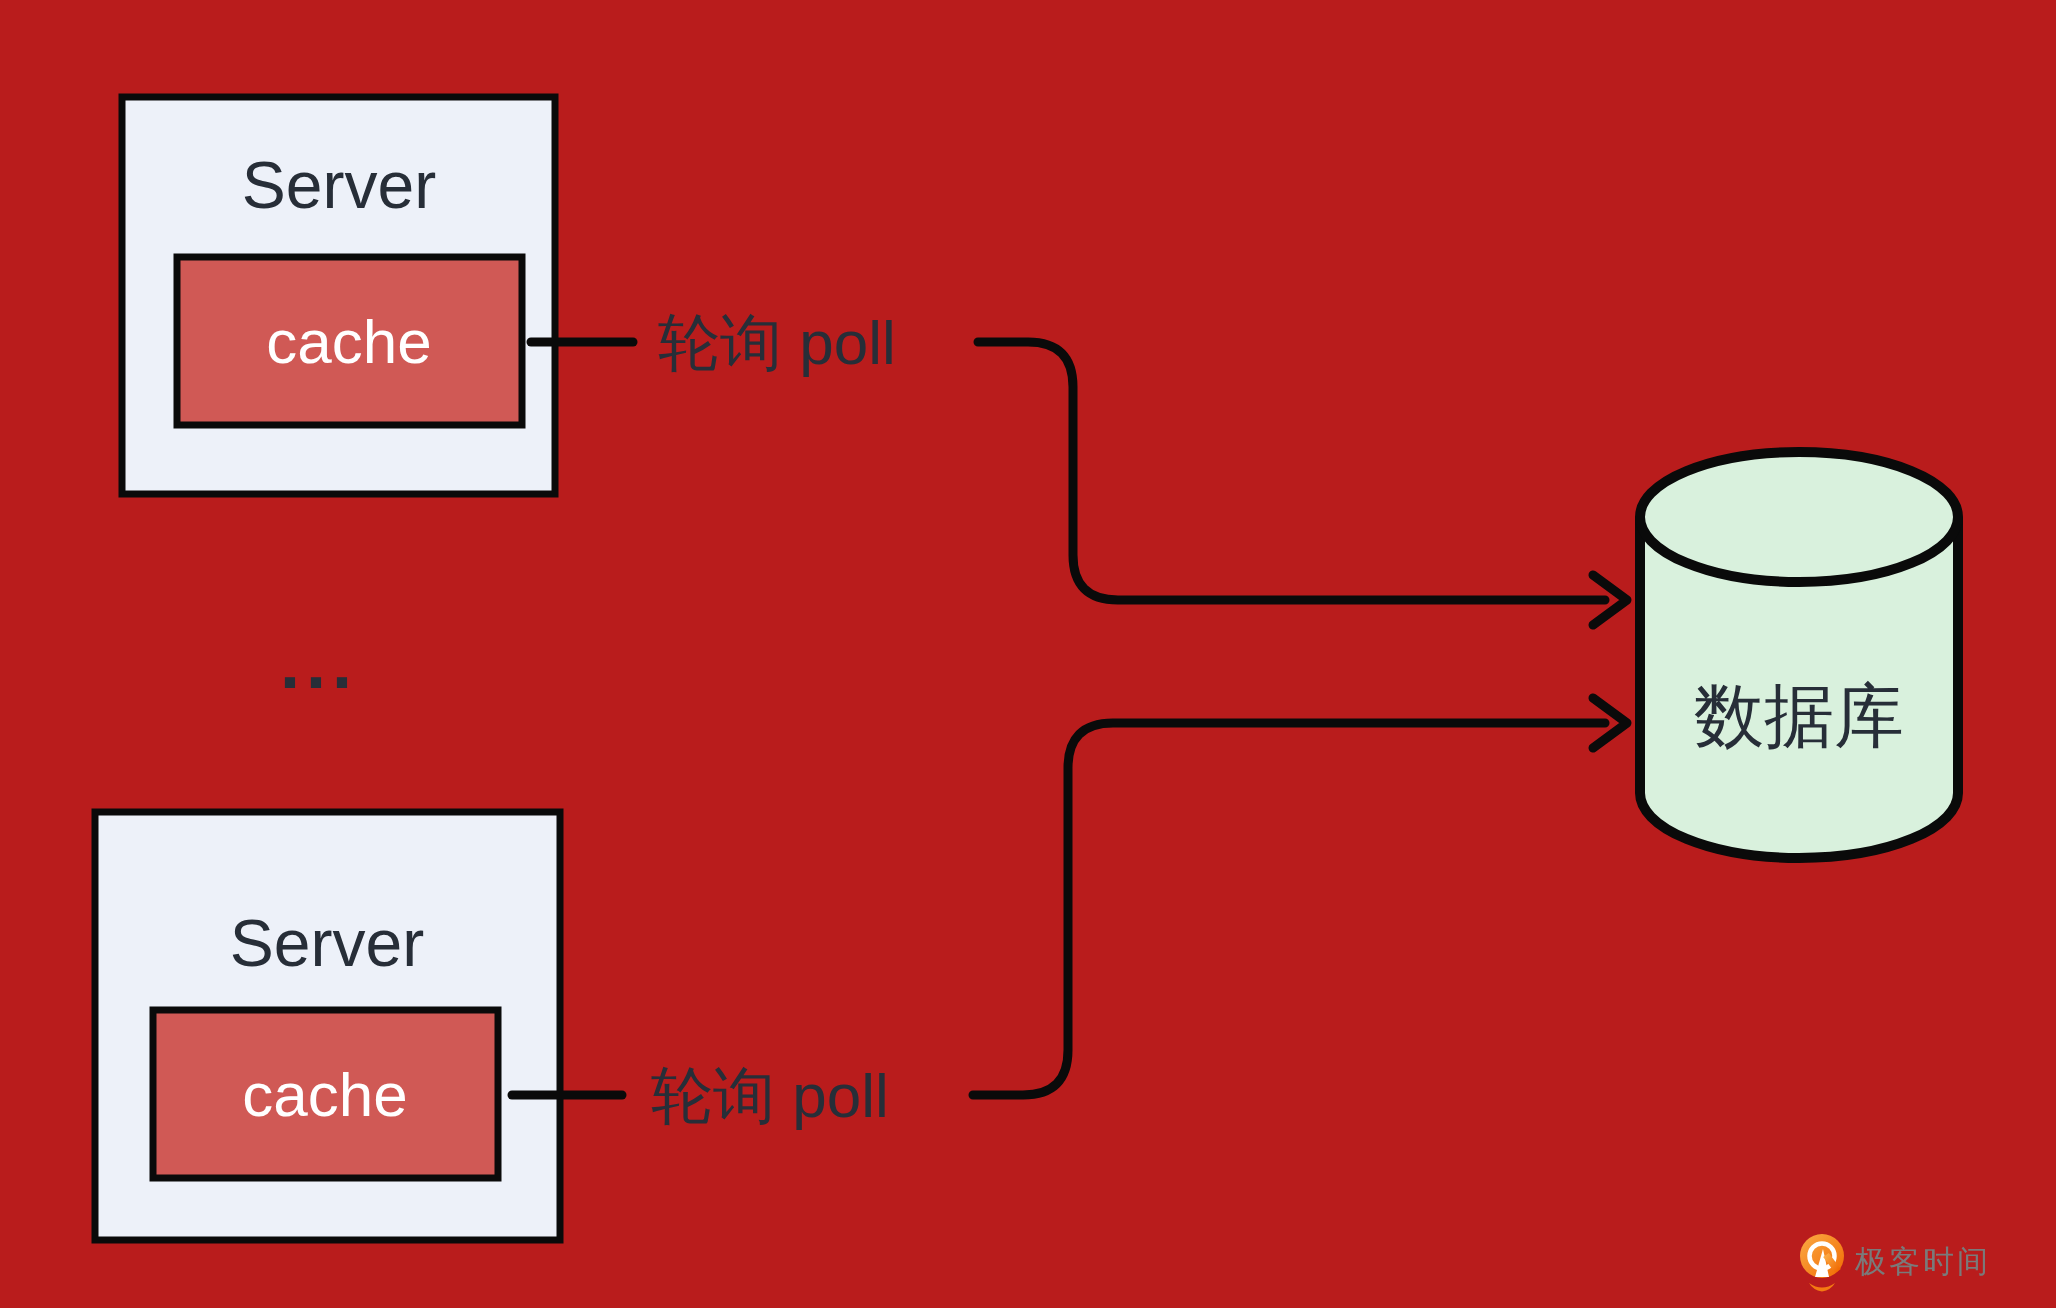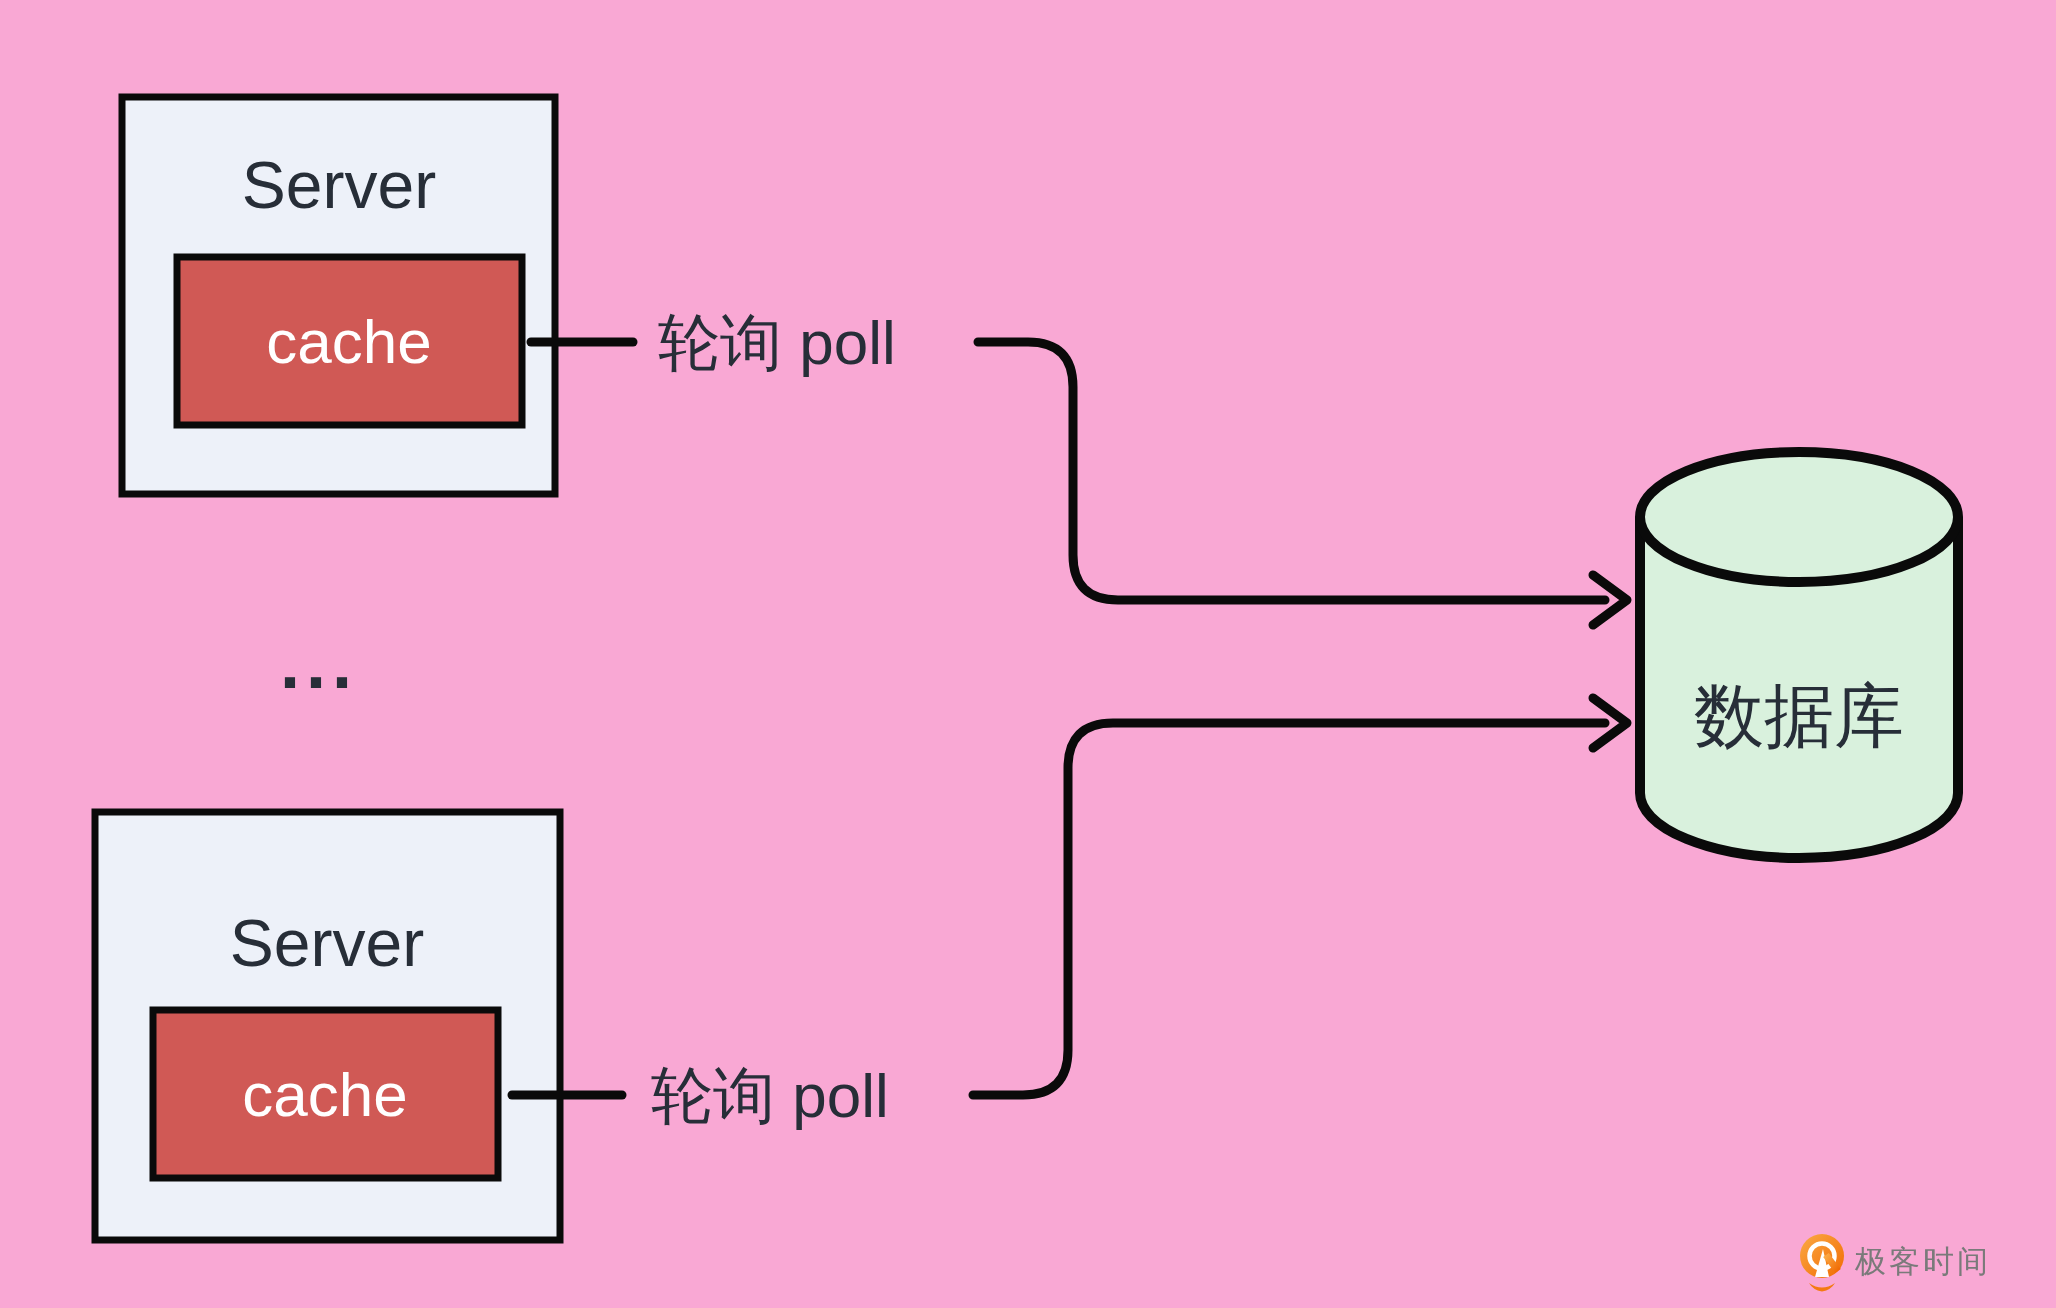--- a/index.html
+++ b/index.html
@@ -1,19 +1,19 @@
 <!DOCTYPE html>
 <html><head>
 <meta charset="utf-8">
 <style>
   html,body{margin:0;padding:0;background:#ffffff;}
   .canvas{
     position:relative;
     width:2056px;height:1308px;
-    background:#f9a8d4;
+    background:#b91c1c;
     font-family:"Liberation Sans", sans-serif;
     overflow:hidden;
   }
   svg{position:absolute;inset:0;}
   text{font-family:"Liberation Sans", sans-serif;}
   .box-label{fill:#272e38;font-size:66px;}
   .cache-label{fill:#ffffff;font-size:62px;}
   .poll-label{fill:#272e38;font-size:62px;}
   .db-label{fill:#272e38;font-size:70px;}
   .ellipsis{fill:#272e38;font-size:72px;font-weight:bold;letter-spacing:6px;}

